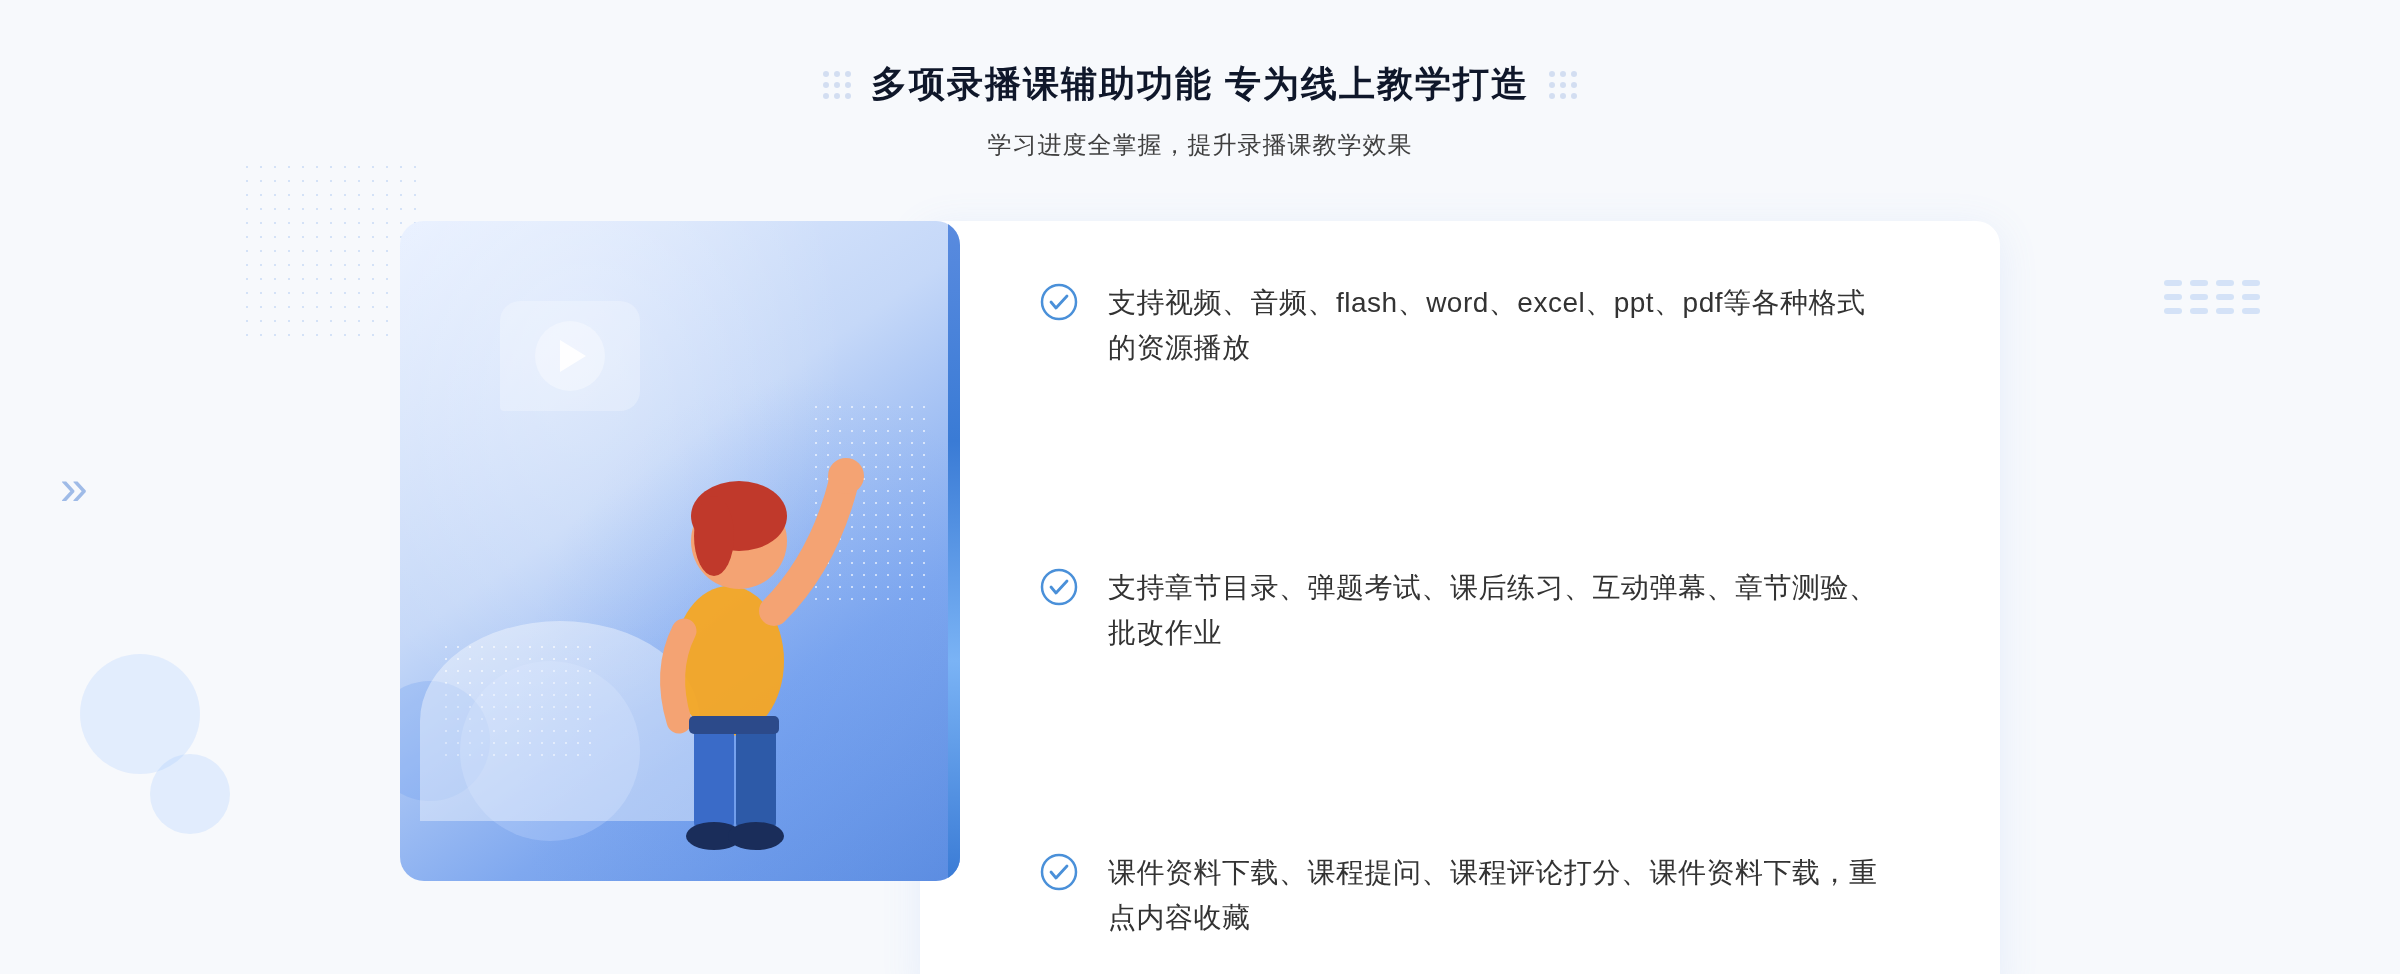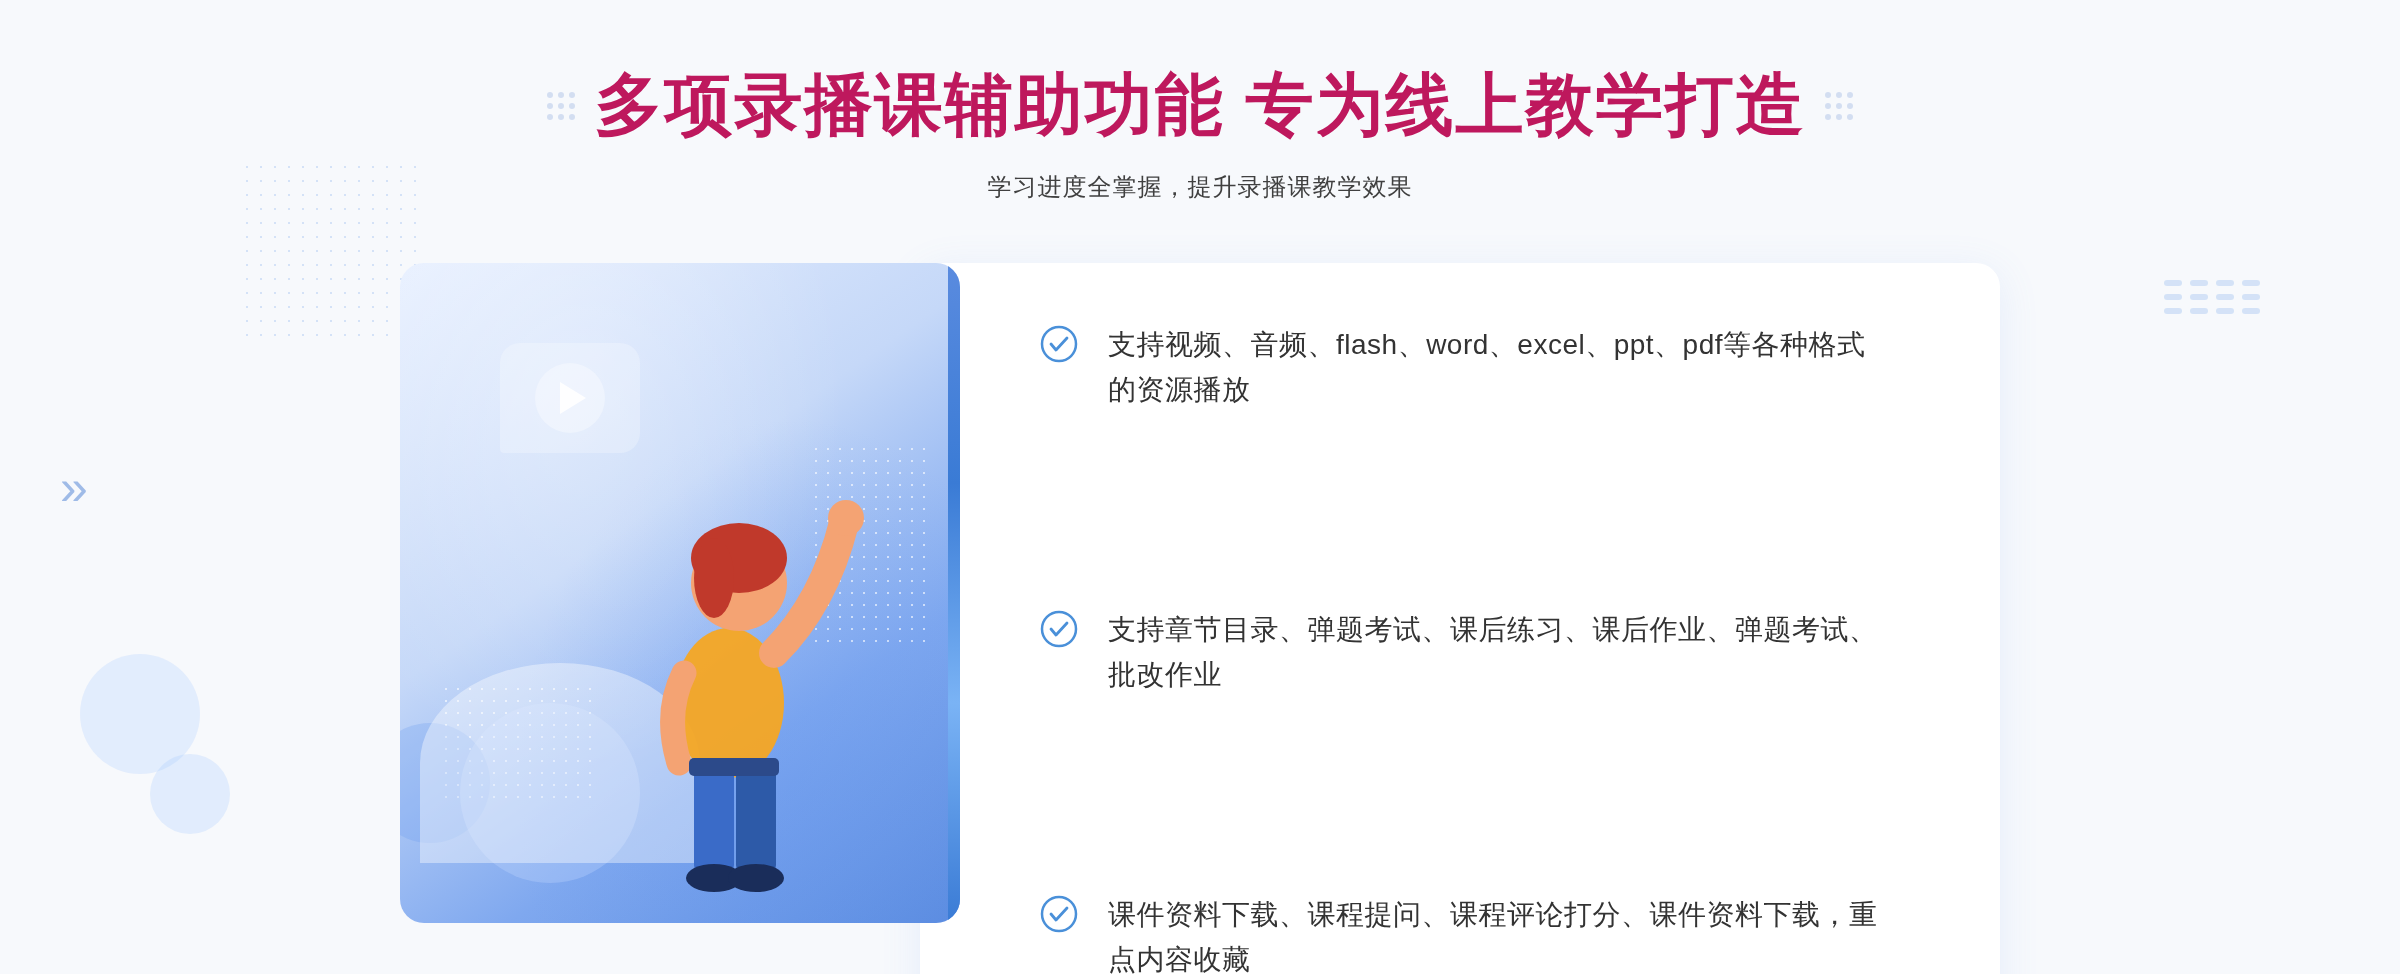--- a/index.html
+++ b/index.html
@@ -72,23 +72,23 @@
     }
 
     .title-dot {
       width: 6px;
       height: 6px;
       background: #b0c4e8;
       border-radius: 50%;
     }
 
     .main-title {
-      font-size: 68px;
+      font-size: 36px;
       font-weight: 700;
-      color: #be185d;
+      color: #0f172a;
       letter-spacing: 2px;
     }
 
     .subtitle {
       font-size: 24px;
       color: #404040;
       letter-spacing: 1px;
       margin-top: 8px;
     }
 
@@ -452,21 +452,21 @@
         <span class="feature-text">支持视频、音频、flash、word、excel、ppt、pdf等各种格式的资源播放</span>
       </div>
 
       <div class="feature-item">
         <div class="check-icon">
           <svg viewBox="0 0 38 38" xmlns="http://www.w3.org/2000/svg">
             <circle cx="19" cy="19" r="17" fill="none" stroke="#4a90d9" stroke-width="2.5"></circle>
             <polyline points="11,19 16,25 27,13" fill="none" stroke="#4a90d9" stroke-width="2.8" stroke-linecap="round" stroke-linejoin="round"></polyline>
           </svg>
         </div>
-        <span class="feature-text">支持章节目录、弹题考试、课后练习、课后作业、弹题考试、批改作业</span>
+        <span class="feature-text">支持章节目录、弹题考试、课后练习、互动弹幕、章节测验、批改作业</span>
       </div>
 
       <div class="feature-item">
         <div class="check-icon">
           <svg viewBox="0 0 38 38" xmlns="http://www.w3.org/2000/svg">
             <circle cx="19" cy="19" r="17" fill="none" stroke="#4a90d9" stroke-width="2.5"></circle>
             <polyline points="11,19 16,25 27,13" fill="none" stroke="#4a90d9" stroke-width="2.8" stroke-linecap="round" stroke-linejoin="round"></polyline>
           </svg>
         </div>
         <span class="feature-text">课件资料下载、课程提问、课程评论打分、课件资料下载，重点内容收藏</span>

